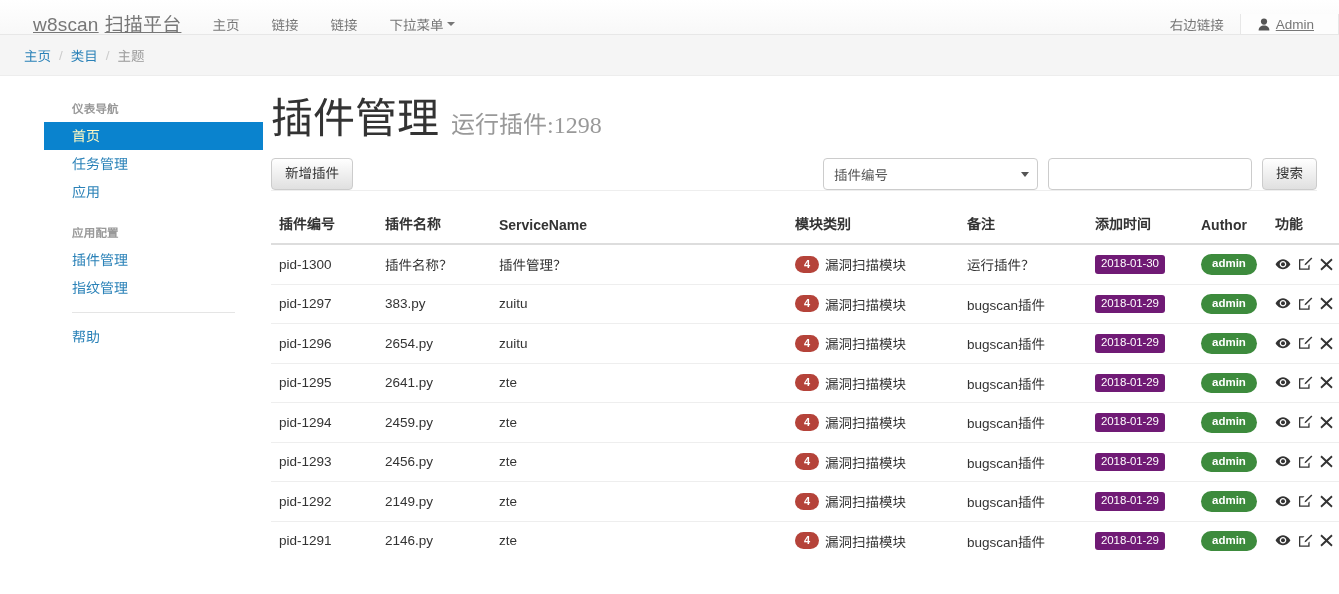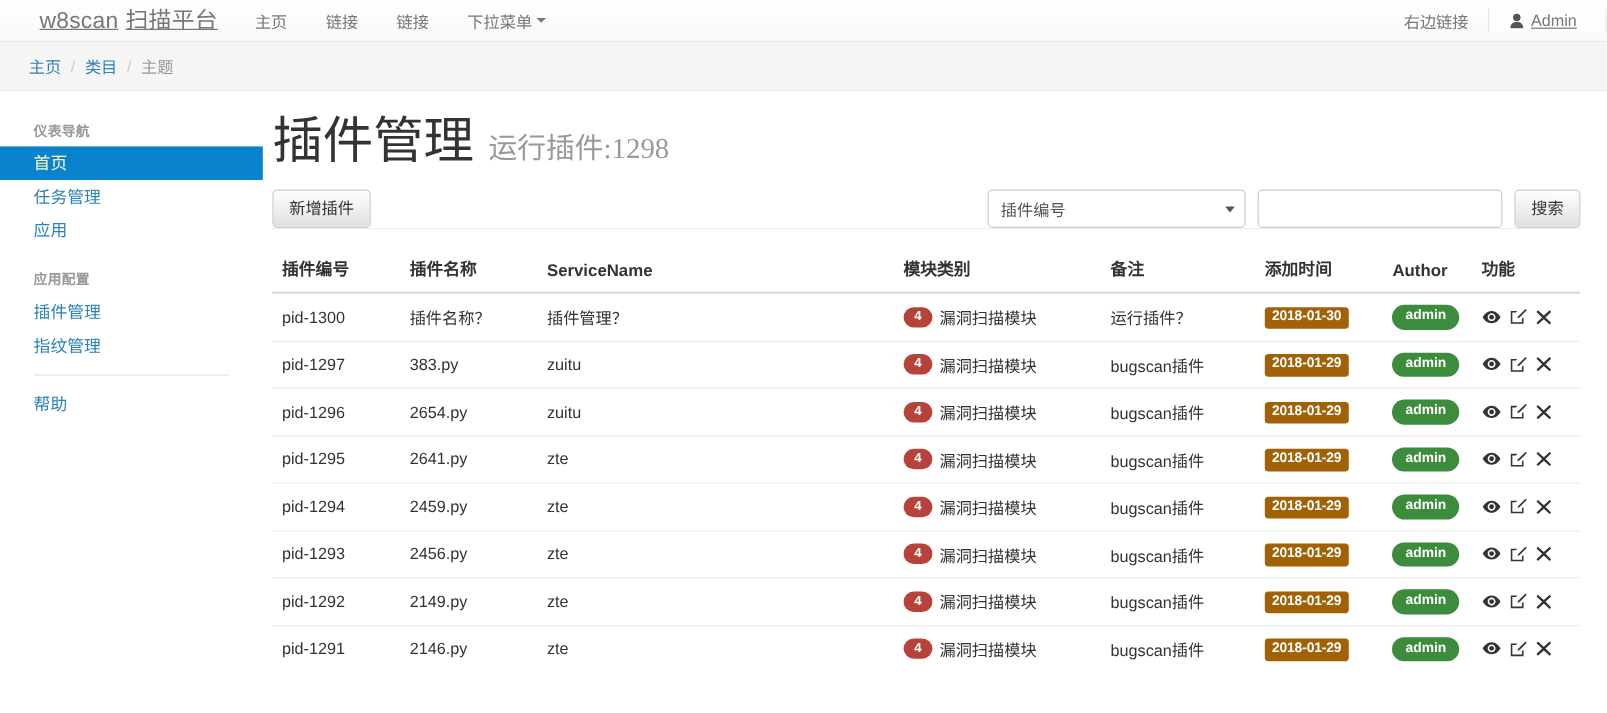--- a/index.html
+++ b/index.html
@@ -17,21 +17,21 @@
     overflow: hidden;
     position: relative;
   }
 
   
   .navbar {
     height: 34px;
     background: linear-gradient(to bottom, #ffffff 0%, #f8f8f8 100%);
     border-bottom: 1px solid #e7e7e7;
     display: flex;
-    align-items: center;
+    align-items: flex-end;
     position: relative;
     gap: 43px;
   }
   .navbar-left {
     display: flex;
     align-items: stretch;
     padding-left: 33px;
   }
   .brand {
     display: flex;
@@ -106,20 +106,21 @@
     display: flex;
     align-items: flex-start;
   }
 
   
   .sidebar {
     width: 219px;
     flex: 0 0 219px;
     padding-top: 20px;
     box-sizing: border-box;
+    margin-left: 44px;
   }
   .side-heading {
     font-size: 11.5px;
     font-weight: bold;
     color: #999999;
     padding: 4px 0 6px 28px;
     letter-spacing: .2px;
   }
   .side-item {
     display: block;
@@ -292,24 +293,24 @@
     border-radius: 10px;
     vertical-align: middle;
     margin-right: 6px;
   }
   .module-text { vertical-align: middle; }
 
   .label-date {
     display: inline-block;
     padding: 3px 6px 4px 6px;
     font-size: 11.5px;
-    font-weight: bold;
+    font-weight: normal;
     color: #ffffff;
     line-height: 1;
-    background-color: #a16207;
+    background-color: #701a75;
     border-radius: 3px;
     letter-spacing: -0.1px;
   }
   .label-author {
     display: inline-block;
     padding: 4px 11px 5px 11px;
     font-size: 11.5px;
     font-weight: bold;
     color: #ffffff;
     line-height: 1;

